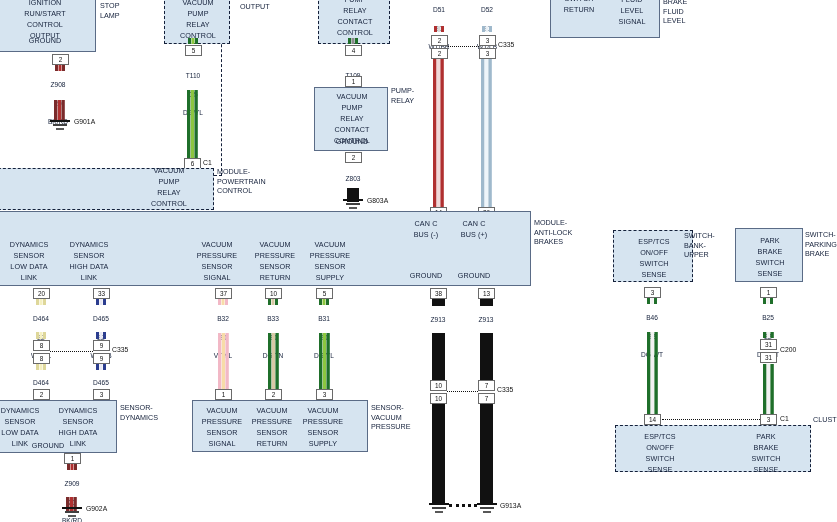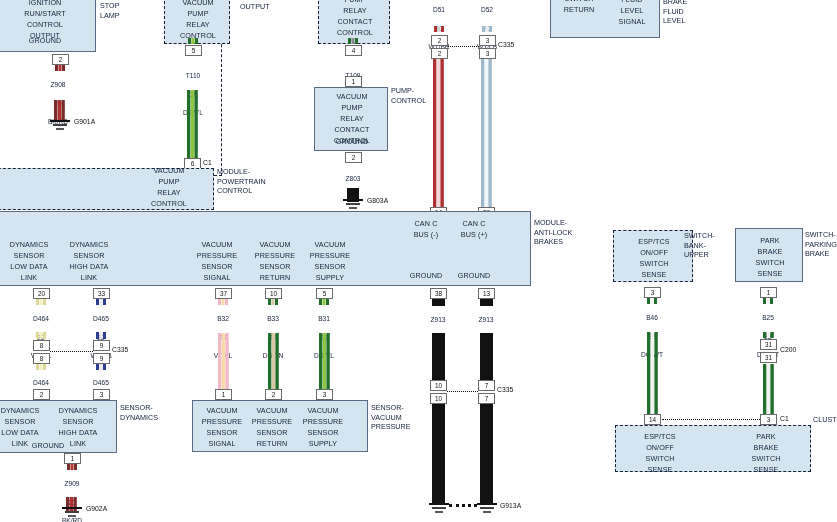--- a/index.html
+++ b/index.html
@@ -167,21 +167,21 @@
 
 <div class="mod solid" style="left:314px;top:87px;width:74px;height:64px;">
   <div class="modtext" style="left: 0px; top: 3px; width: 74px; white-space: pre-line;">VACUUM
 PUMP
 RELAY
 CONTACT
 CONTROL</div>
   <div class="modtext" style="left:0;top:48px;width:74px;">GROUND</div>
 </div>
 <div class="cap" style="left: 391px; top: 86px; width: 46px; white-space: pre-line;">PUMP-
-CONTROL</div>
+RELAY</div>
 
 <div class="pin" style="left:345px;top:152px;">2</div>
 <div class="wl" style="left:326px;top:165px;width:54px;">
   <div>Z803</div>
   <div>14</div>
   <div>BK</div>
 </div>
 <svg class="wire" style="left:347px;top:188px;" width="12" height="14">
   <rect x="0" y="0" width="12" height="14" fill="#111"></rect>
 </svg>

